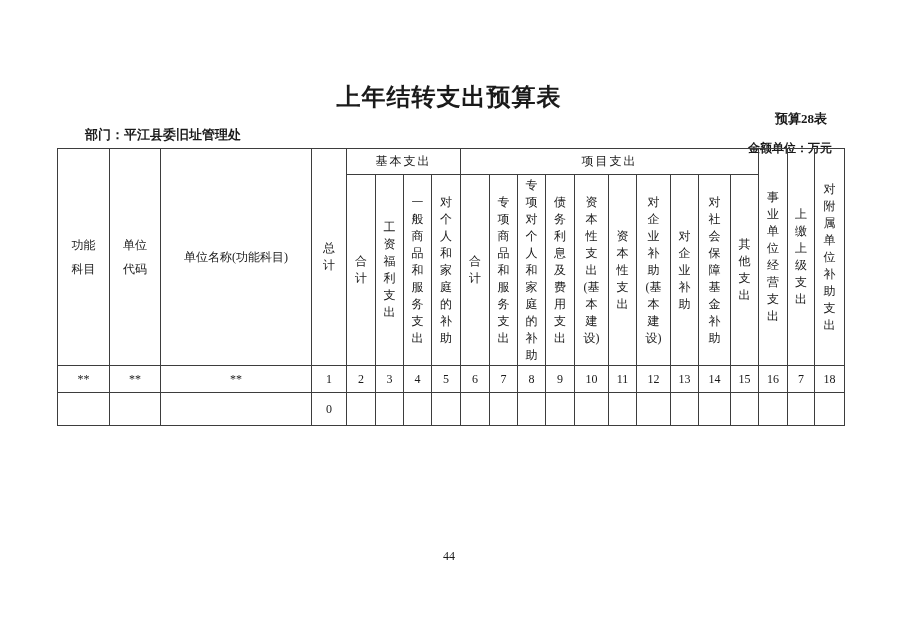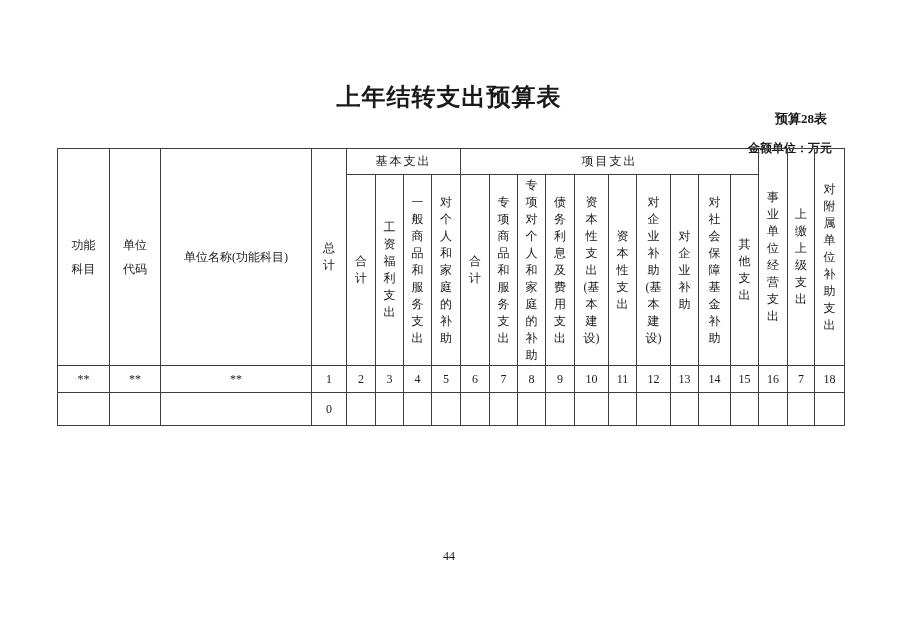--- a/index.html
+++ b/index.html
@@ -23,20 +23,21 @@
   td.zero{text-align:right;padding-right:5px;}
   .page-num{position:absolute;top:549px;left:0;width:100%;text-align:center;font-size:12px;}
 </style>
 </head>
 <body>
 
 <div class="page">
 
   <div class="title">上年结转支出预算表</div>
   <div class="table-no">预算28表</div>
+  <div class="dept">部门：平江县委旧址管理处</div>
   <div class="unit">金额单位：万元</div>
 
   <table class="budget">
     <colgroup>
       <col style="width:52px">
         <col style="width:51px">
         <col style="width:151px">
       <col style="width:35px">
         <col style="width:29px">
         <col style="width:28px">

